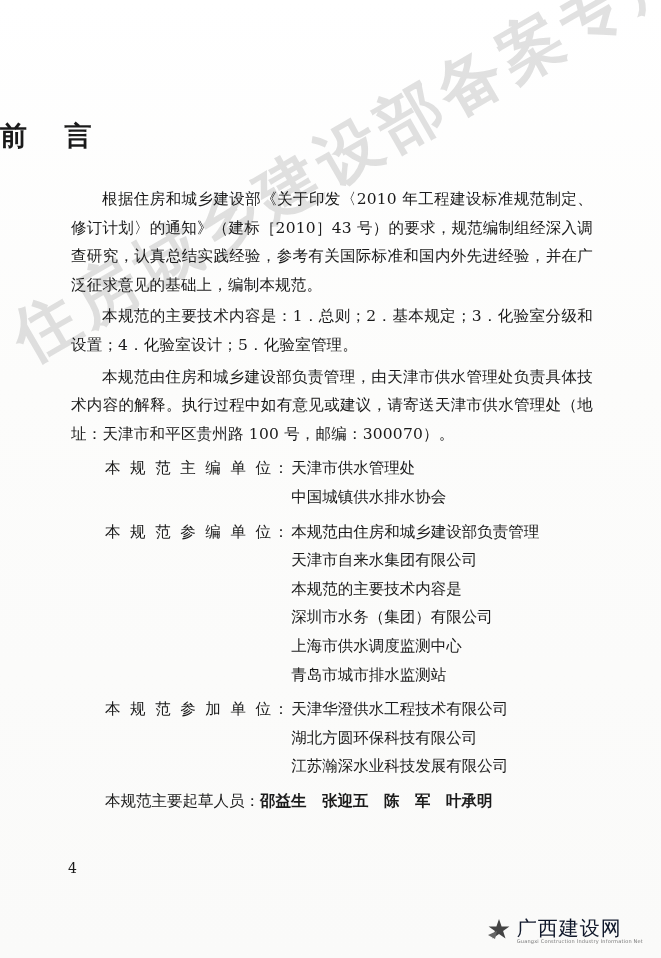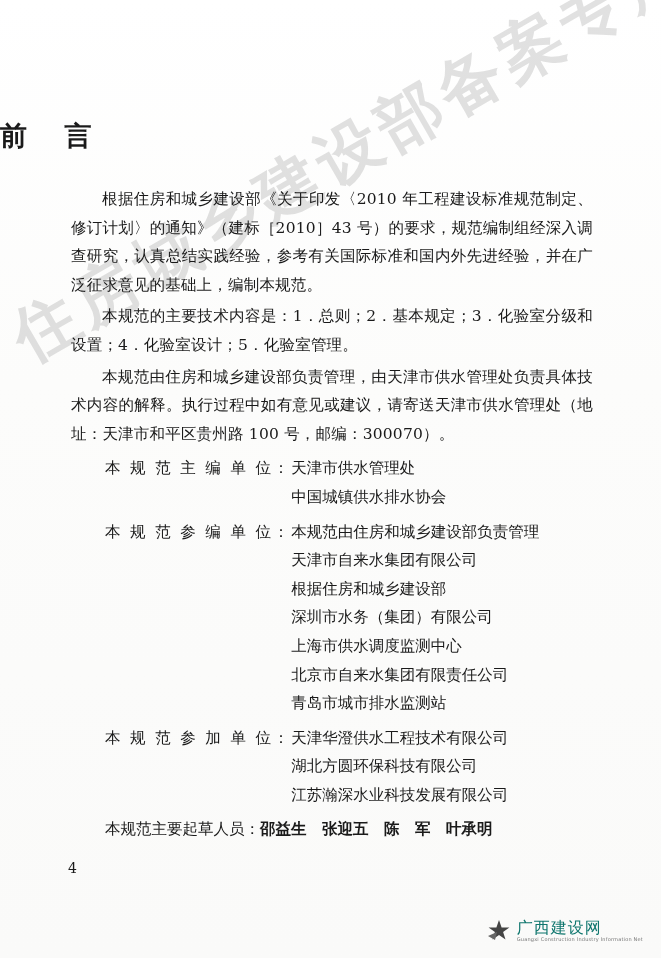--- a/index.html
+++ b/index.html
@@ -123,22 +123,22 @@
     height: 26px;
     position: relative;
     flex: 0 0 auto;
   }
   .logo-text {
     display: flex;
     flex-direction: column;
     line-height: 1.1;
   }
   .logo-cn {
-    font-size: 16px;
-    color: #0f766e;
+    font-size: 20px;
+    color: #0f172a;
     letter-spacing: 1px;
     font-family: "DejaVu Sans", "Liberation Sans", sans-serif;
   }
   .logo-en {
     font-size: 5px;
     color: #777;
     letter-spacing: 0.2px;
     font-family: "DejaVu Sans", "Liberation Sans", sans-serif;
     white-space: nowrap;
   }
@@ -165,24 +165,23 @@
         <div>天津市供水管理处</div>
         <div>中国城镇供水排水协会</div>
       </div>
     </div>
 
     <div class="entry">
       <div class="entry-label spaced">本 规 范 参 编 单 位：</div>
       <div class="entry-values">
         <div>本规范由住房和城乡建设部负责管理</div>
         <div>天津市自来水集团有限公司</div>
-        <div>根据住房和城乡建设部</div>
+        <div>本规范的主要技术内容是</div>
         <div>深圳市水务（集团）有限公司</div>
         <div>上海市供水调度监测中心</div>
-        <div>北京市自来水集团有限责任公司</div>
         <div>青岛市城市排水监测站</div>
       </div>
     </div>
 
     <div class="entry">
       <div class="entry-label spaced">本 规 范 参 加 单 位：</div>
       <div class="entry-values">
         <div>天津华澄供水工程技术有限公司</div>
         <div>湖北方圆环保科技有限公司</div>
         <div>江苏瀚深水业科技发展有限公司</div>

